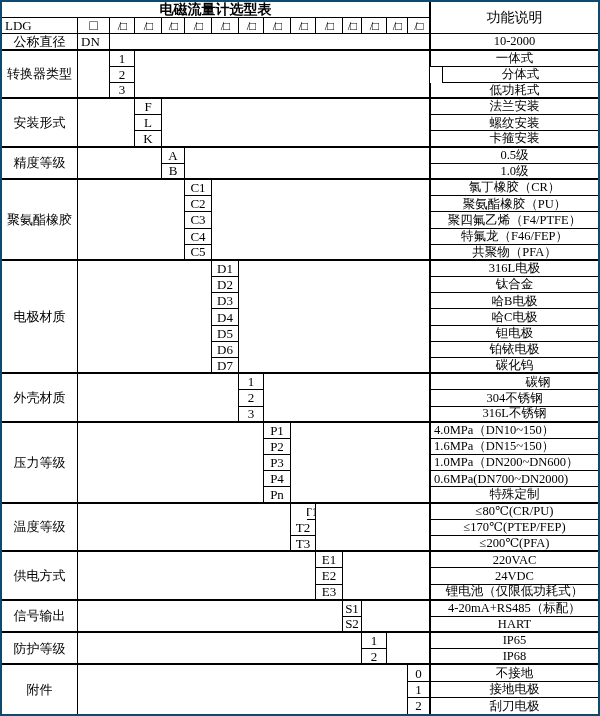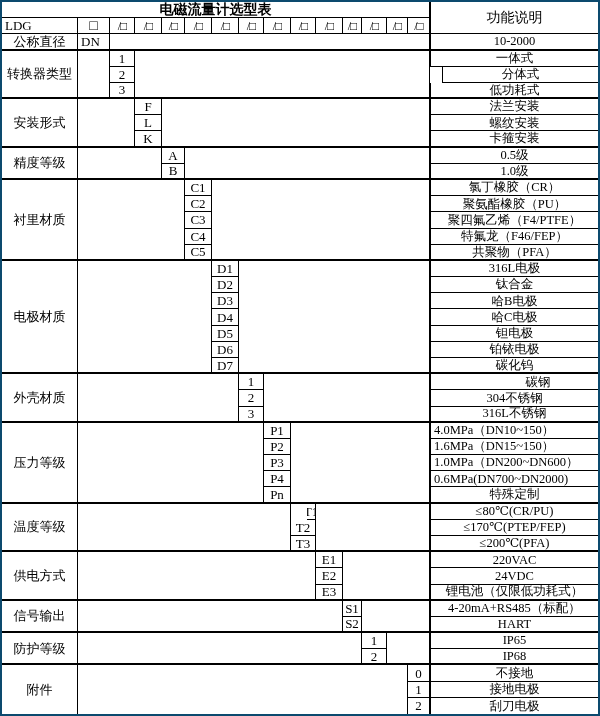--- a/index.html
+++ b/index.html
@@ -75,21 +75,21 @@
       <div class="c fn-col " style="grid-area: 8 / 16;">螺纹安装</div>
       <div class="c gb" style="grid-area: 9 / 4;">K</div>
       <div class="c fn-col gb" style="grid-area: 9 / 16;">卡箍安装</div>
       <div class="c gb" style="grid-area: 10 / 1 / 12;">精度等级</div>
       <div class="c gb" style="grid-area: 10 / 2 / 12 / 5;"></div>
       <div class="c gb" style="grid-area: 10 / 6 / 12 / 16;"></div>
       <div class="c" style="grid-area: 10 / 5;">A</div>
       <div class="c fn-col " style="grid-area: 10 / 16;">0.5级</div>
       <div class="c gb" style="grid-area: 11 / 5;">B</div>
       <div class="c fn-col gb" style="grid-area: 11 / 16;">1.0级</div>
-      <div class="c gb" style="grid-area: 12 / 1 / 17;">衬里材质</div>
+      <div class="c gb" style="grid-area: 12 / 1 / 17;">聚氨酯橡胶</div>
       <div class="c gb" style="grid-area: 12 / 2 / 17 / 6;"></div>
       <div class="c gb" style="grid-area: 12 / 7 / 17 / 16;"></div>
       <div class="c" style="grid-area: 12 / 6;">C1</div>
       <div class="c fn-col " style="grid-area: 12 / 16;">氯丁橡胶（CR）</div>
       <div class="c" style="grid-area: 13 / 6;">C2</div>
       <div class="c fn-col " style="grid-area: 13 / 16;">聚氨酯橡胶（PU）</div>
       <div class="c" style="grid-area: 14 / 6;">C3</div>
       <div class="c fn-col " style="grid-area: 14 / 16;">聚四氟乙烯（F4/PTFE）</div>
       <div class="c" style="grid-area: 15 / 6;">C4</div>
       <div class="c fn-col " style="grid-area: 15 / 16;">特氟龙（F46/FEP）</div>

